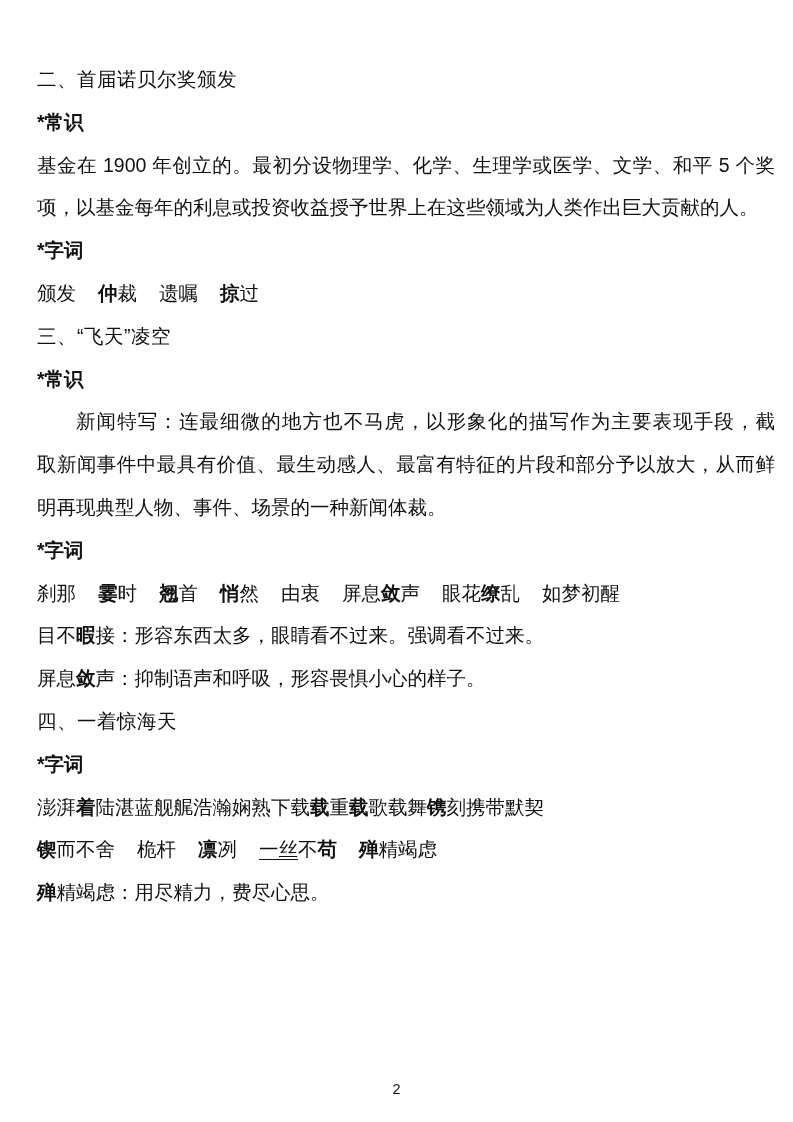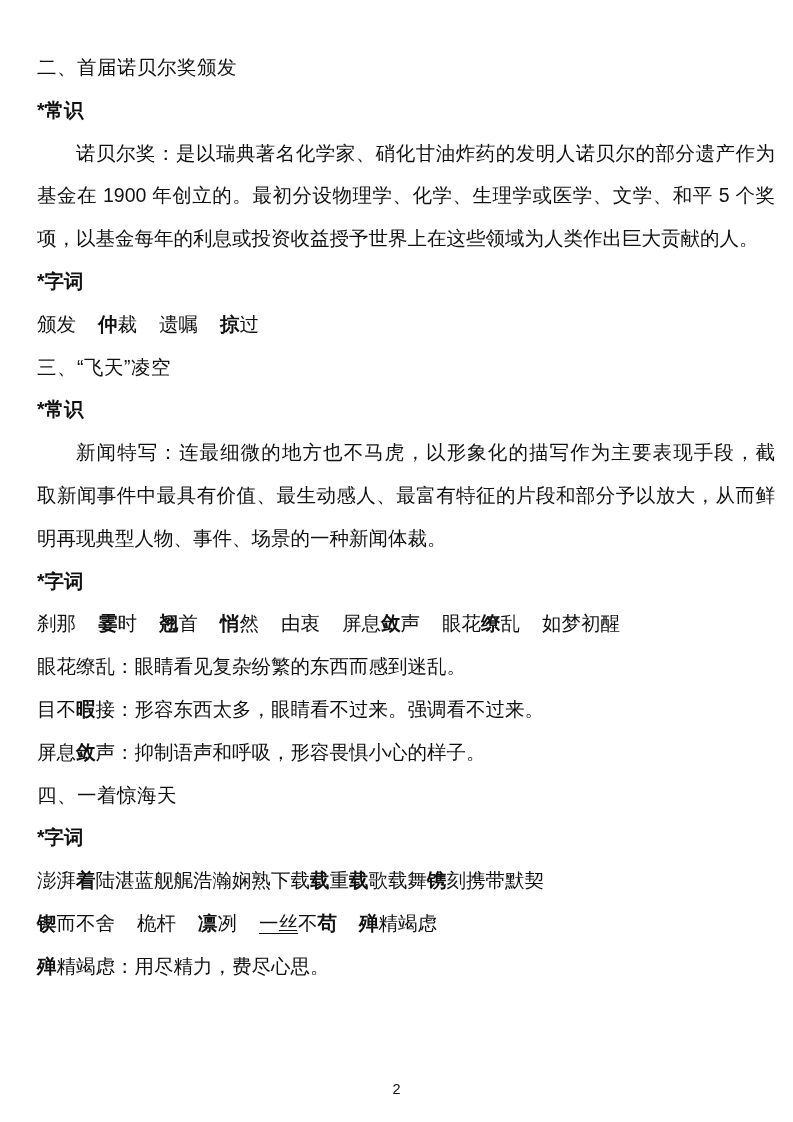--- a/index.html
+++ b/index.html
@@ -8,21 +8,21 @@
     width: 793px;
     height: 1122px;
     background: #ffffff;
     color: #111111;
     font-family: "Liberation Sans", sans-serif;
     overflow: hidden;
   }
   .doc {
     position: absolute;
     left: 37px;
-    top: 46px;
+    top: 58px;
     width: 738px;
     font-size: 19.5px;
   }
   .line {
     height: 42.8px;
     line-height: 42.8px;
     white-space: normal;
   }
   .section { font-weight: 400; letter-spacing: 0.5px; }
   .label  { font-weight: 700; }
@@ -54,21 +54,20 @@
     color: #111111;
   }
 </style>
 </head>
 <body>
 
 <div class="page">
   <div class="doc">
       <div class="line section"><span>二、首届诺贝尔奖颁发</span></div>
       <div class="line label"><span class="b">*常识</span></div>
-      <div class="line para-first"><span>诺贝尔奖：是以瑞典著名化学家、硝化甘油炸药的发明人诺贝尔的部分遗产作为</span></div>
       <div class="line para-mid"><span>基金在 1900 年创立的。最初分设物理学、化学、生理学或医学、文学、和平 5 个奖</span></div>
       <div class="line para-last"><span>项，以基金每年的利息或投资收益授予世界上在这些领域为人类作出巨大贡献的人。</span></div>
       <div class="line label"><span class="b">*字词</span></div>
       <div class="line words">
         <span class="word"><span>颁发</span></span>
         <span class="word"><span class="b">仲</span><span>裁</span></span>
         <span class="word"><span>遗嘱</span></span>
         <span class="word"><span class="b">掠</span><span>过</span></span>
       </div>
       <div class="line section"><span>三、“飞天”凌空</span></div>
@@ -80,21 +79,20 @@
       <div class="line words">
         <span class="word"><span>刹那</span></span>
         <span class="word"><span class="b">霎</span><span>时</span></span>
         <span class="word"><span class="b">翘</span><span>首</span></span>
         <span class="word"><span class="b">悄</span><span>然</span></span>
         <span class="word"><span>由衷</span></span>
         <span class="word"><span>屏息</span><span class="b">敛</span><span>声</span></span>
         <span class="word"><span>眼花</span><span class="b">缭</span><span>乱</span></span>
         <span class="word"><span>如梦初醒</span></span>
       </div>
-      <div class="line def"><span>眼花缭乱：眼睛看见复杂纷繁的东西而感到迷乱。</span></div>
       <div class="line def"><span>目不</span><span class="b">暇</span><span>接：形容东西太多，眼睛看不过来。强调看不过来。</span></div>
       <div class="line def"><span>屏息</span><span class="b">敛</span><span>声：抑制语声和呼吸，形容畏惧小心的样子。</span></div>
       <div class="line section"><span>四、一着惊海天</span></div>
       <div class="line label"><span class="b">*字词</span></div>
       <div class="line words-tight">
         <span class="word"><span>澎湃</span></span>
         <span class="word"><span class="b">着</span><span>陆</span></span>
         <span class="word"><span>湛蓝</span></span>
         <span class="word"><span>舰艉</span></span>
         <span class="word"><span>浩瀚</span></span>

